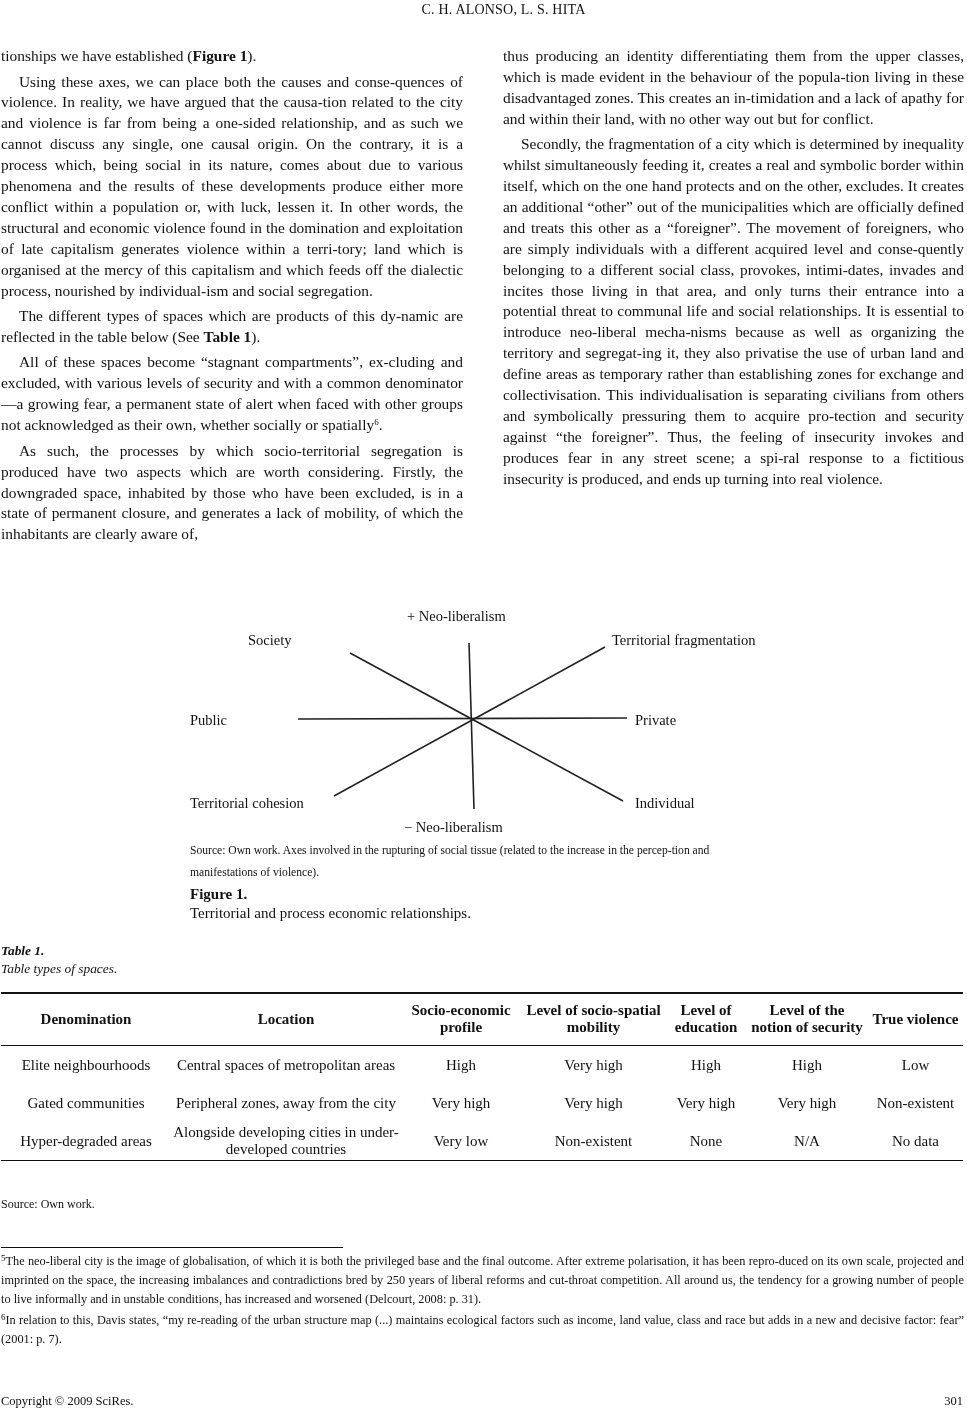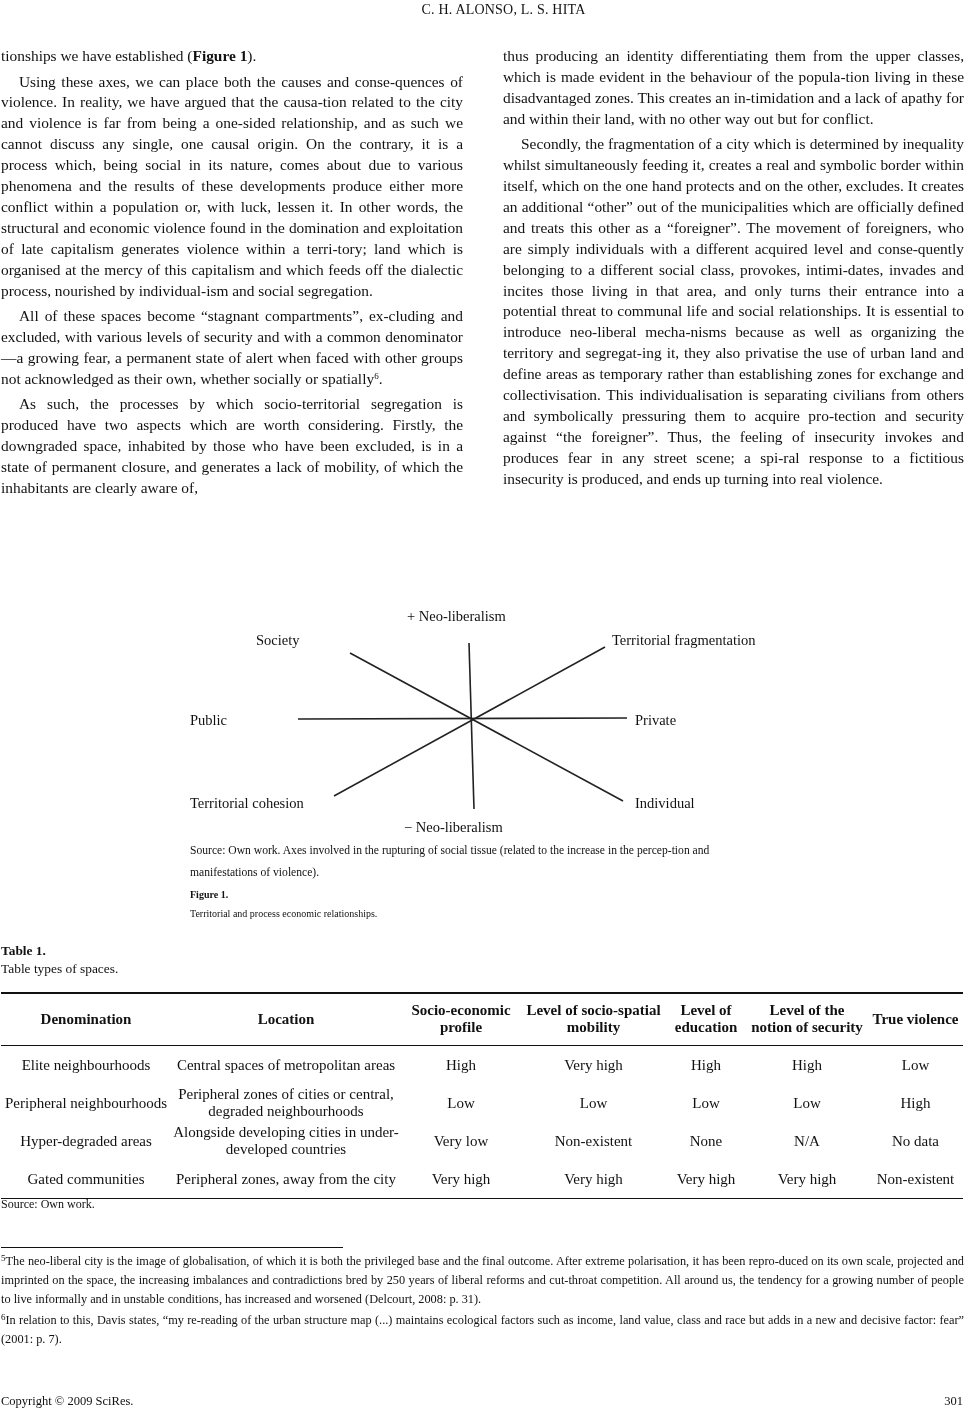--- a/index.html
+++ b/index.html
@@ -11,23 +11,23 @@
          text-align: justify; hyphens: manual; }
   .col.left { left: 1px; }
   .col.right { left: 503px; width: 461px; top: 46px; }
   .col p { margin: 0 0 4.6px 0; text-indent: 18px; }
   .col p.noindent { text-indent: 0; }
   .col b { font-weight: bold; }
   sup { font-size: 9px; vertical-align: top; position: relative; top: -3px; }
   .figure { position: absolute; left: 0; top: 600px; width: 967px; height: 245px; padding-left: 21px; }
   .fig-label { position: absolute; font-size: 14.5px; white-space: nowrap; }
   .fig-caption-src { position: absolute; left: 190px; top: 840px; width: 580px; font-size: 11.6px; line-height: 22px; }
-  .fig-caption-title { position: absolute; left: 190px; top: 885px; font-size: 10px; line-height: 19px; }
+  .fig-caption-title { position: absolute; left: 190px; top: 885px; font-size: 15px; line-height: 19px; }
   .fig-caption-title b { font-weight: bold; }
-  .table-caption { position: absolute; left: 1px; top: 942px; font-size: 13.4px; line-height: 18px; }
+  .table-caption { position: absolute; left: 1px; top: 942px; font-size: 13.4px; line-height: 18px; font-style: italic; }
   .table-caption b { font-weight: bold; }
   table.data { position: absolute; left: 1px; top: 992px; width: 962px; border-collapse: collapse;
                font-size: 15px; line-height: 17px; }
   table.data th { font-weight: bold; text-align: center; padding: 8px 2px 9px 2px;
                   border-top: 2px solid #111; border-bottom: 1.5px solid #111; vertical-align: middle; }
   table.data td { text-align: center; padding: 0 2px; height: 38px; vertical-align: middle; }
   table.data tr:first-child td { padding-top: 0; }
   table.data tbody tr:last-child td { border-bottom: 1.5px solid #111; }
   .table-source { position: absolute; left: 1px; top: 1197px; font-size: 12px; }
   .fn-rule { position: absolute; left: 1px; top: 1247px; width: 342px; height: 0; border-top: 1px solid #111; }
@@ -39,38 +39,39 @@
   .page-foot.right { right: 4px; }
 </style>
 </head>
 <body>
 
 <div class="running-head">C. H. ALONSO, L. S. HITA</div>
 
 <div class="col left">
   <p class="noindent"><span>tionships we have established (</span><b>Figure 1</b><span>).</span></p>
   <p>Using these axes, we can place both the causes and conse-quences of violence. In reality, we have argued that the causa-tion related to the city and violence is far from being a one-sided relationship, and as such we cannot discuss any single, one causal origin. On the contrary, it is a process which, being social in its nature, comes about due to various phenomena and the results of these developments produce either more conflict within a population or, with luck, lessen it. In other words, the structural and economic violence found in the domination and exploitation of late capitalism generates violence within a terri-tory; land which is organised at the mercy of this capitalism and which feeds off the dialectic process, nourished by individual-ism and social segregation.</p>
+  <p><span>The different types of spaces which are products of this dy-namic are reflected in the table below (See </span><b>Table 1</b><span>).</span></p>
   <p><span>All of these spaces become “stagnant compartments”, ex-cluding and excluded, with various levels of security and with a common denominator—a growing fear, a permanent state of alert when faced with other groups not acknowledged as their own, whether socially or spatially</span><sup>6</sup><span>.</span></p>
   <p>As such, the processes by which socio-territorial segregation is produced have two aspects which are worth considering. Firstly, the downgraded space, inhabited by those who have been excluded, is in a state of permanent closure, and generates a lack of mobility, of which the inhabitants are clearly aware of,</p>
 </div>
 
 <div class="col right">
   <p class="noindent">thus producing an identity differentiating them from the upper classes, which is made evident in the behaviour of the popula-tion living in these disadvantaged zones. This creates an in-timidation and a lack of apathy for and within their land, with no other way out but for conflict.</p>
   <p>Secondly, the fragmentation of a city which is determined by inequality whilst simultaneously feeding it, creates a real and symbolic border within itself, which on the one hand protects and on the other, excludes. It creates an additional “other” out of the municipalities which are officially defined and treats this other as a “foreigner”. The movement of foreigners, who are simply individuals with a different acquired level and conse-quently belonging to a different social class, provokes, intimi-dates, invades and incites those living in that area, and only turns their entrance into a potential threat to communal life and social relationships. It is essential to introduce neo-liberal mecha-nisms because as well as organizing the territory and segregat-ing it, they also privatise the use of urban land and define areas as temporary rather than establishing zones for exchange and collectivisation. This individualisation is separating civilians from others and symbolically pressuring them to acquire pro-tection and security against “the foreigner”. Thus, the feeling of insecurity invokes and produces fear in any street scene; a spi-ral response to a fictitious insecurity is produced, and ends up turning into real violence.</p>
 </div>
 
 <div class="figure">
   <svg width="967" height="245" viewBox="0 600 967 245" style="position:absolute;left:0;top:0;">
     <line x1="469" y1="643" x2="474" y2="809" stroke="#222" stroke-width="1.6"></line>
     <line x1="298" y1="719" x2="627" y2="718" stroke="#222" stroke-width="1.6"></line>
     <line x1="350" y1="653" x2="623" y2="801" stroke="#222" stroke-width="1.6"></line>
     <line x1="605" y1="647" x2="334" y2="796" stroke="#222" stroke-width="1.6"></line>
   </svg>
   <span class="fig-label" style="left:407px;top:8px;">+ Neo-liberalism</span>
-  <span class="fig-label" style="left:256px;top:32px;text-align:center;">Society</span>
+  <span class="fig-label" style="left:248px;top:32px;text-align:center;">Society</span>
   <span class="fig-label" style="left:612px;top:32px;">Territorial fragmentation</span>
   <span class="fig-label" style="left:190px;top:112px;">Public</span>
   <span class="fig-label" style="left:635px;top:112px;">Private</span>
   <span class="fig-label" style="left:190px;top:195px;">Territorial cohesion</span>
   <span class="fig-label" style="left:635px;top:195px;">Individual</span>
   <span class="fig-label" style="left:404px;top:219px;">− Neo-liberalism</span>
 </div>
 
 <div class="fig-caption-src">Source: Own work. Axes involved in the rupturing of social tissue (related to the increase in the percep-tion and manifestations of violence).</div>
 <div class="fig-caption-title">
@@ -108,45 +109,36 @@
     <tr>
       <td>Elite neighbourhoods</td>
       <td>Central spaces of metropolitan areas</td>
       <td>High</td>
       <td>Very high</td>
       <td>High</td>
       <td>High</td>
       <td>Low</td>
     </tr>
     <tr>
-      <td>Peripheral neighbourhoods</td>
-      <td>Peripheral zones of cities or central, degraded neighbourhoods</td>
-      <td>Low</td>
-      <td>Low</td>
-      <td>Low</td>
-      <td>Low</td>
-      <td>High</td>
+      <td>Gated communities</td>
+      <td>Peripheral zones, away from the city</td>
+      <td>Very high</td>
+      <td>Very high</td>
+      <td>Very high</td>
+      <td>Very high</td>
+      <td>Non-existent</td>
     </tr>
     <tr>
       <td>Hyper-degraded areas</td>
       <td>Alongside developing cities in under-developed countries</td>
       <td>Very low</td>
       <td>Non-existent</td>
       <td>None</td>
       <td>N/A</td>
       <td>No data</td>
-    </tr>
-    <tr>
-      <td>Gated communities</td>
-      <td>Peripheral zones, away from the city</td>
-      <td>Very high</td>
-      <td>Very high</td>
-      <td>Very high</td>
-      <td>Very high</td>
-      <td>Non-existent</td>
     </tr>
   </tbody>
 </table>
 
 <div class="table-source">Source: Own work.</div>
 
 <div class="fn-rule"></div>
 <div class="footnotes">
   <p><sup>5</sup><span>The neo-liberal city is the image of globalisation, of which it is both the privileged base and the final outcome. After extreme polarisation, it has been repro-duced on its own scale, projected and imprinted on the space, the increasing imbalances and contradictions bred by 250 years of liberal reforms and cut-throat competition. All around us, the tendency for a growing number of people to live informally and in unstable conditions, has increased and worsened (Delcourt, 2008: p. 31).</span></p>
   <p><sup>6</sup><span>In relation to this, Davis states, “my re-reading of the urban structure map (...) maintains ecological factors such as income, land value, class and race but adds in a new and decisive factor: fear” (2001: p. 7).</span></p>

